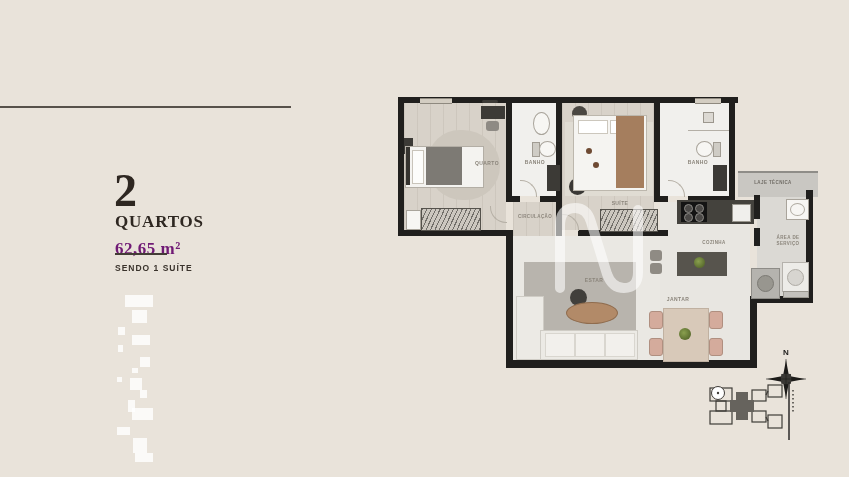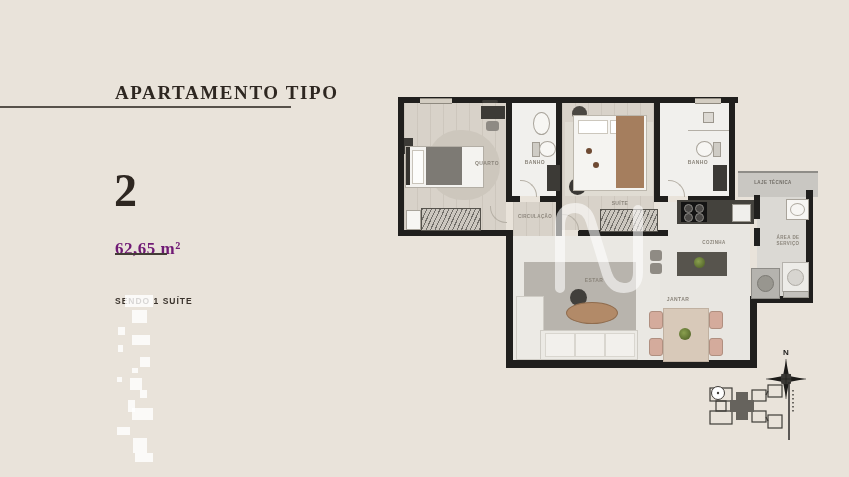--- a/index.html
+++ b/index.html
@@ -18,40 +18,40 @@
   .doorarc{position:absolute;width:16px;height:16px;border-left:1px solid #b6b0a6;
            border-bottom:1px solid #b6b0a6;border-bottom-left-radius:16px;}
   .win{position:absolute;height:4px;background:#d3cdc2;top:98px;border:1px solid #8e897f;border-left:none;border-right:none;}
   #title{left:115px;top:82px;font:700 19px "Liberation Serif",serif;letter-spacing:1.6px;color:#2e2721;}
   #rule{left:0;top:106px;width:291px;height:2px;background:#57514a;}
   #subtitle{left:115px;top:112px;font:400 13px "Liberation Sans",sans-serif;letter-spacing:1.2px;color:#8b8478;}
   #bignum{left:114px;top:168px;font:700 46px "Liberation Serif",serif;color:#2e2721;line-height:1;}
   #qlabel{left:115px;top:212px;font:700 17px "Liberation Serif",serif;letter-spacing:.8px;color:#2e2721;}
   #area{left:115px;top:239px;font:700 17px "Liberation Serif",serif;letter-spacing:.5px;color:#701a75;}
   #mini-rule{left:115px;top:253px;width:52px;height:2px;background:#433d36;}
-  #note{left:115px;top:263px;font:700 8.5px "Liberation Sans",sans-serif;letter-spacing:1px;color:#3a332c;margin-top:33px;}
+  #note{left:115px;top:263px;font:700 8.5px "Liberation Sans",sans-serif;letter-spacing:1px;color:#3a332c;}
   
   #wm-text{left:212px;top:204px;font:700 52px "Liberation Sans",sans-serif;letter-spacing:2px;
            color:rgba(255,255,255,.62);}
   .wm-block{position:absolute;background:rgba(255,255,255,.8);}
   
   .dark{background:#3c3a36;}
   .pillowdot{position:absolute;width:6px;height:6px;border-radius:50%;background:#6e4a33;}
   .burner{position:absolute;width:7px;height:7px;border-radius:50%;background:#4a4846;border:1px solid #8c8a86;}
   .chair{position:absolute;width:12px;height:16px;background:#d4ab9c;border:1px solid #b08f80;border-radius:3px;}
   .plant{position:absolute;border-radius:50%;background:radial-gradient(circle at 40% 40%,#8aa04f,#5c6e2f 70%);}
 </style>
 </head>
 <body>
 
 <div id="stage">
 
-  <div class="abs" id="title">APARTAMENTO TIPO</div>
   <div class="abs" id="rule"></div>
   <div class="abs" id="bignum">2</div>
+  <div class="abs" id="qlabel">QUARTOS</div>
   <div class="abs" id="area">62,65 m²</div>
   <div class="abs" id="mini-rule"></div>
   <div class="abs" id="note">SENDO 1 SUÍTE</div>
 
   <div class="abs" style="left:0;top:0;width:849px;height:477px;">
 
     <div class="abs wood" style="left:404px;top:103px;width:102px;height:127px;"></div>
     <div class="abs" style="left:512px;top:103px;width:44px;height:93px;background:#f1f0ed;"></div>
     <div class="abs wood" style="left:513px;top:202px;width:43px;height:34px;"></div>
     <div class="abs wood" style="left:562px;top:103px;width:92px;height:127px;"></div>

